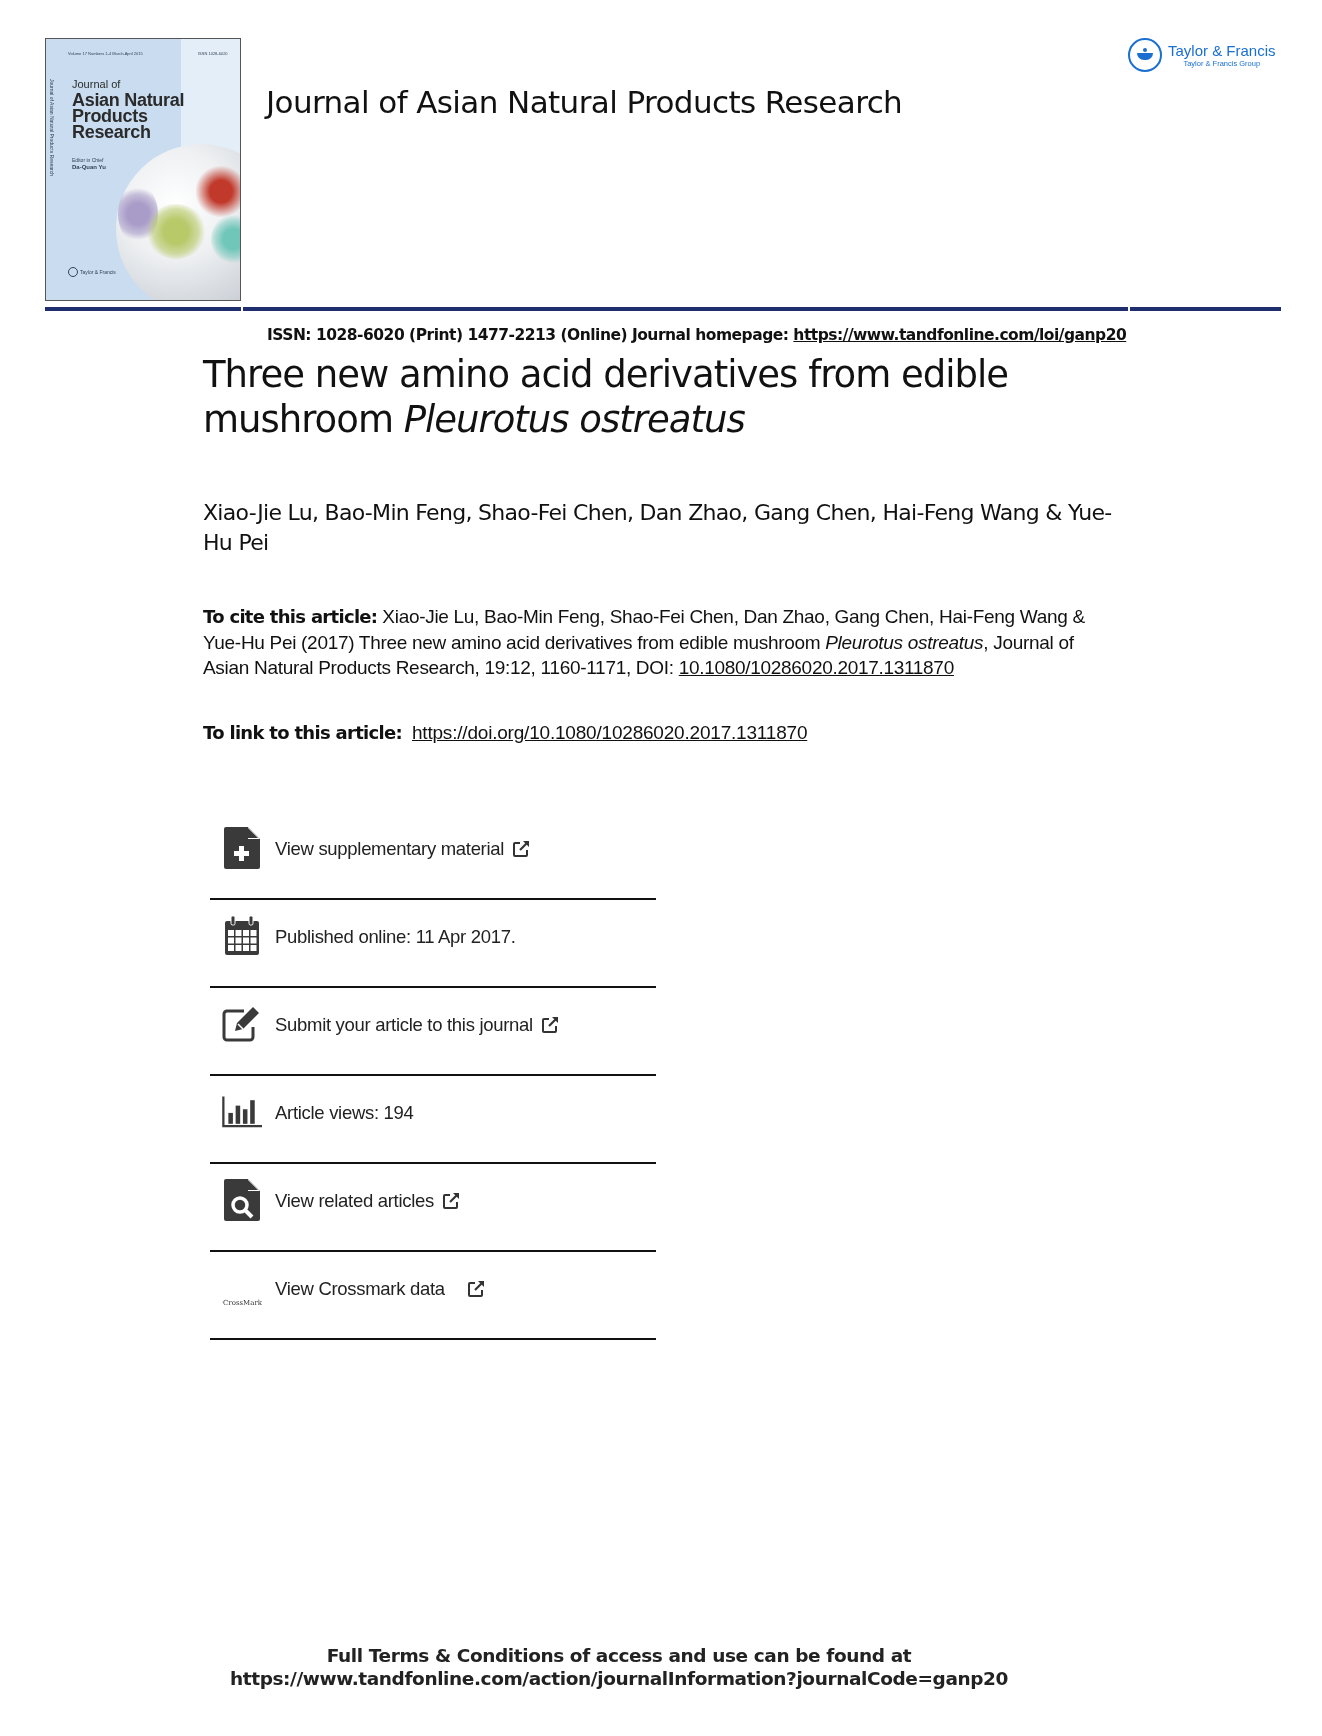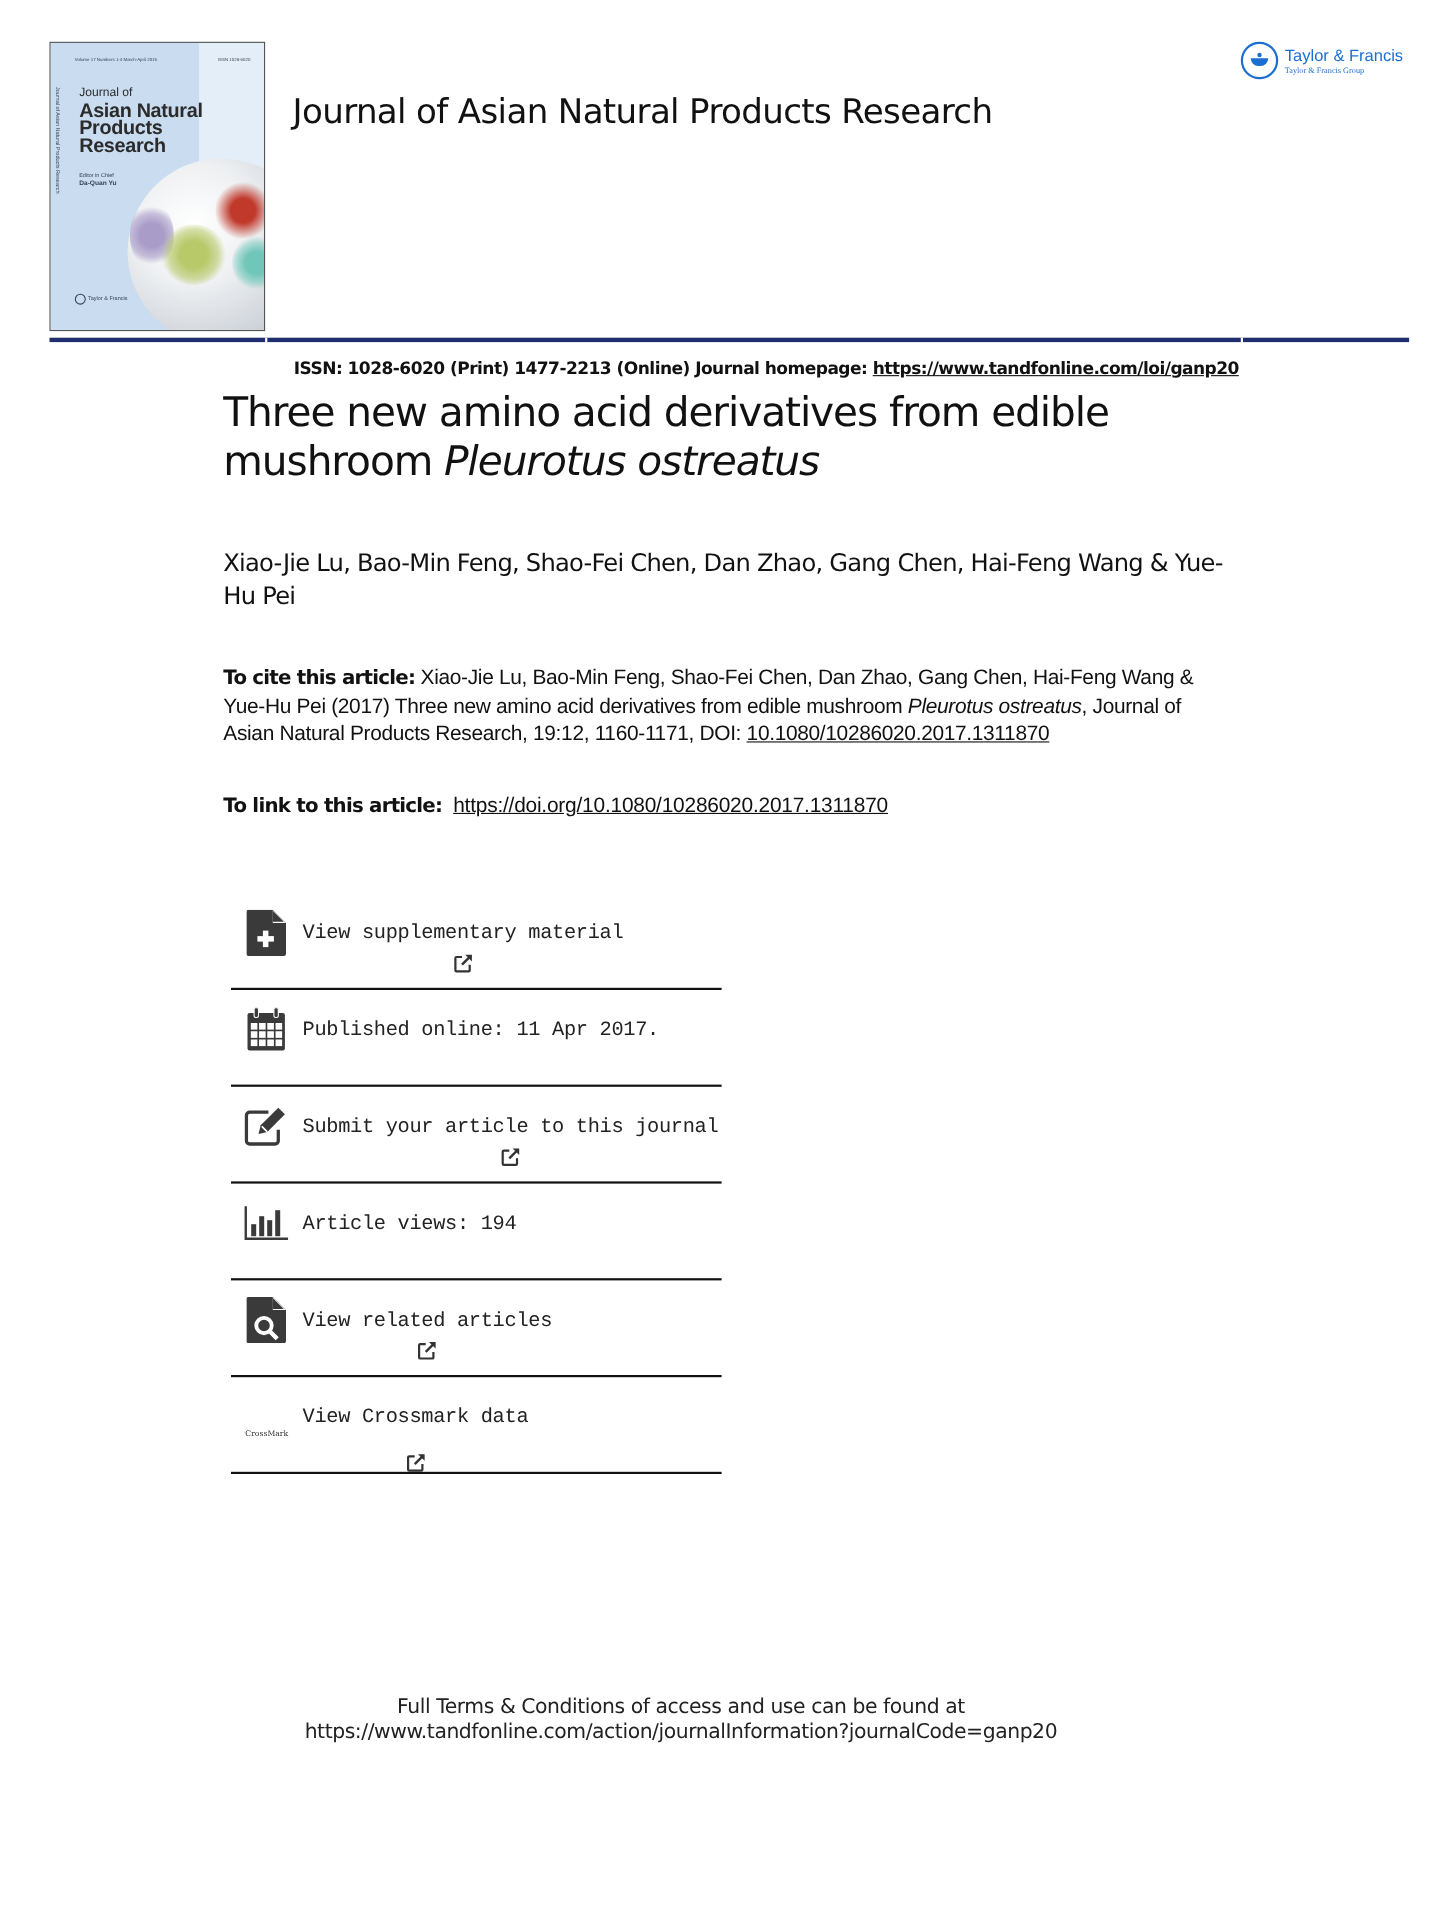--- a/index.html
+++ b/index.html
@@ -30,21 +30,21 @@
   #cover .sphere .mol4{position:absolute;left:95px;top:70px;width:45px;height:50px;border-radius:50%;
      background:radial-gradient(circle,#6fc6b9 0 30%,rgba(111,198,185,.5) 55%,transparent 72%);}
   #cover .tflogo{position:absolute;left:22px;top:228px;font-size:5px;color:#345;font-family:"Liberation Sans",sans-serif;display:flex;align-items:center;gap:2px;}
   #cover .tflogo i{display:inline-block;width:8px;height:8px;border:1px solid #345;border-radius:50%;}
   
   #tf-logo{left:1128px;top:38px;display:flex;align-items:center;gap:6px;}
   #tf-logo .circ{width:34px;height:34px;border:2.5px solid #1a6fd0;border-radius:50%;box-sizing:border-box;position:relative;}
   #tf-logo .circ::after{content:"";position:absolute;left:7px;top:13px;width:16px;height:7px;background:#1a6fd0;border-radius:0 0 8px 8px;}
   #tf-logo .circ::before{content:"";position:absolute;left:13px;top:8px;width:4px;height:4px;background:#1a6fd0;border-radius:50%;}
   #tf-logo .t1{font-size:15px;color:#1a6fd0;font-family:"Liberation Sans",sans-serif;line-height:16px;}
-  #tf-logo .t2{font-size:7.5px;color:#1a6fd0;font-family:Liberation Serif, serif;line-height:9px;}
+  #tf-logo .t2{font-size:7.5px;color:#1a6fd0;font-family:Liberation Sans, sans-serif;line-height:9px;text-align:center;}
   
   #journal-title{left:266px;top:84px;font-size:31px;font-family:"DejaVu Sans",sans-serif;letter-spacing:-0.6px;color:#111;}
   #issn-line{left:267px;top:282px;font-size:15.5px;font-weight:bold;font-family:"DejaVu Sans",sans-serif;letter-spacing:-0.5px;color:#111;margin-top:44px;}
   #issn-line a{color:#111;text-decoration:underline;}
   #header-rule{left:45px;top:307px;width:1236px;height:4px;background:#1f2e6e;}
   #header-rule .gap1{position:absolute;left:196px;top:0;width:2px;height:4px;background:#fff;}
   #header-rule .gap2{position:absolute;left:1083px;top:0;width:2px;height:4px;background:#fff;}
   
   #article-title{left:203px;top:352px;width:900px;font-size:37px;line-height:45px;font-family:"DejaVu Sans",sans-serif;letter-spacing:-1px;color:#111;}
   #article-title em{font-style:italic;}
@@ -52,24 +52,24 @@
   #cite{left:203px;top:604px;width:890px;font-size:19px;line-height:25.5px;font-family:"Liberation Sans",sans-serif;letter-spacing:-0.3px;color:#111;}
   #cite .lbl{font-family:"DejaVu Sans",sans-serif;font-weight:bold;font-size:18px;letter-spacing:-0.7px;}
   #cite a{color:#111;text-decoration:underline;}
   #link-line{left:203px;top:722px;font-size:19px;font-family:"Liberation Sans",sans-serif;color:#111;}
   #link-line .lbl{font-family:"DejaVu Sans",sans-serif;font-weight:bold;font-size:18px;letter-spacing:-0.7px;margin-right:10px;}
   #link-line a{color:#111;text-decoration:underline;letter-spacing:-0.2px;}
   
   #info-list{left:210px;top:812px;width:446px;}
   .info-item{position:relative;height:88px;border-bottom:2px solid #111;box-sizing:border-box;}
   .info-item .ico{position:absolute;left:12px;top:14px;width:40px;height:44px;display:flex;align-items:center;justify-content:center;}
-  .info-item .txt{position:absolute;left:65px;top:26px;font-size:18.5px;font-family:Liberation Mono, monospace;letter-spacing:-0.3px;color:#222;white-space:nowrap;display:flex;align-items:center;gap:8px;flex-direction:column;}
+  .info-item .txt{position:absolute;left:65px;top:26px;font-size:18.5px;font-family:Liberation Sans, sans-serif;letter-spacing:-0.3px;color:#222;white-space:nowrap;display:flex;align-items:center;gap:8px;}
   .ext{display:inline-block;width:18px;height:18px;}
   
-  #footer{left:0;top:1540px;width:1238px;text-align:center;font-size:18.5px;line-height:23px;font-family:"DejaVu Sans",sans-serif;letter-spacing:-0.4px;color:#222;}
+  #footer{left:0;top:1644px;width:1238px;text-align:center;font-size:18.5px;line-height:23px;font-family:"DejaVu Sans",sans-serif;letter-spacing:-0.4px;color:#222;font-weight:bold;}
 </style>
 </head>
 <body>
 
 <div id="cover" class="abs">
   <div class="strip"></div>
   <div class="spine">
       <span>Journal of Asian Natural Products Research</span>
     </div>
   <div class="vol">Volume 17 Numbers 1-4 March-April 2015</div>

